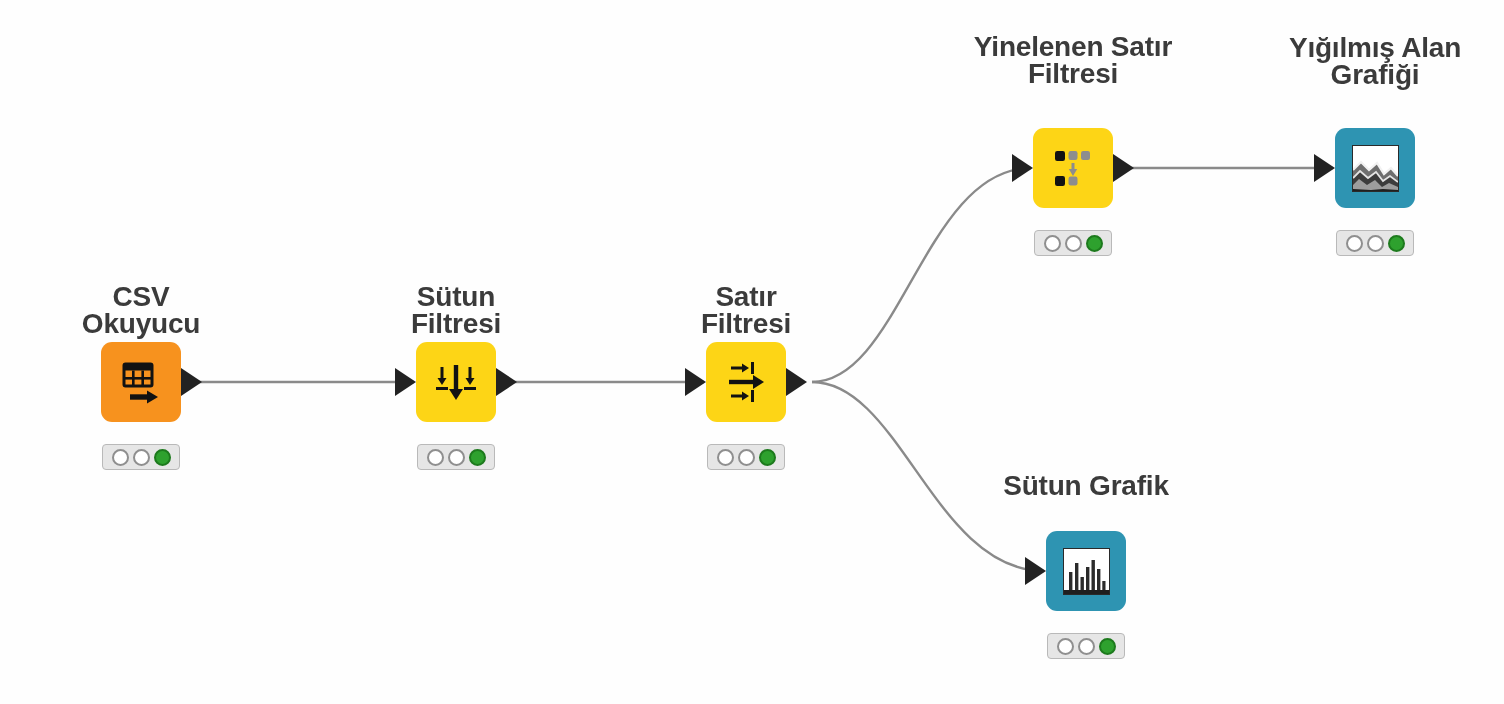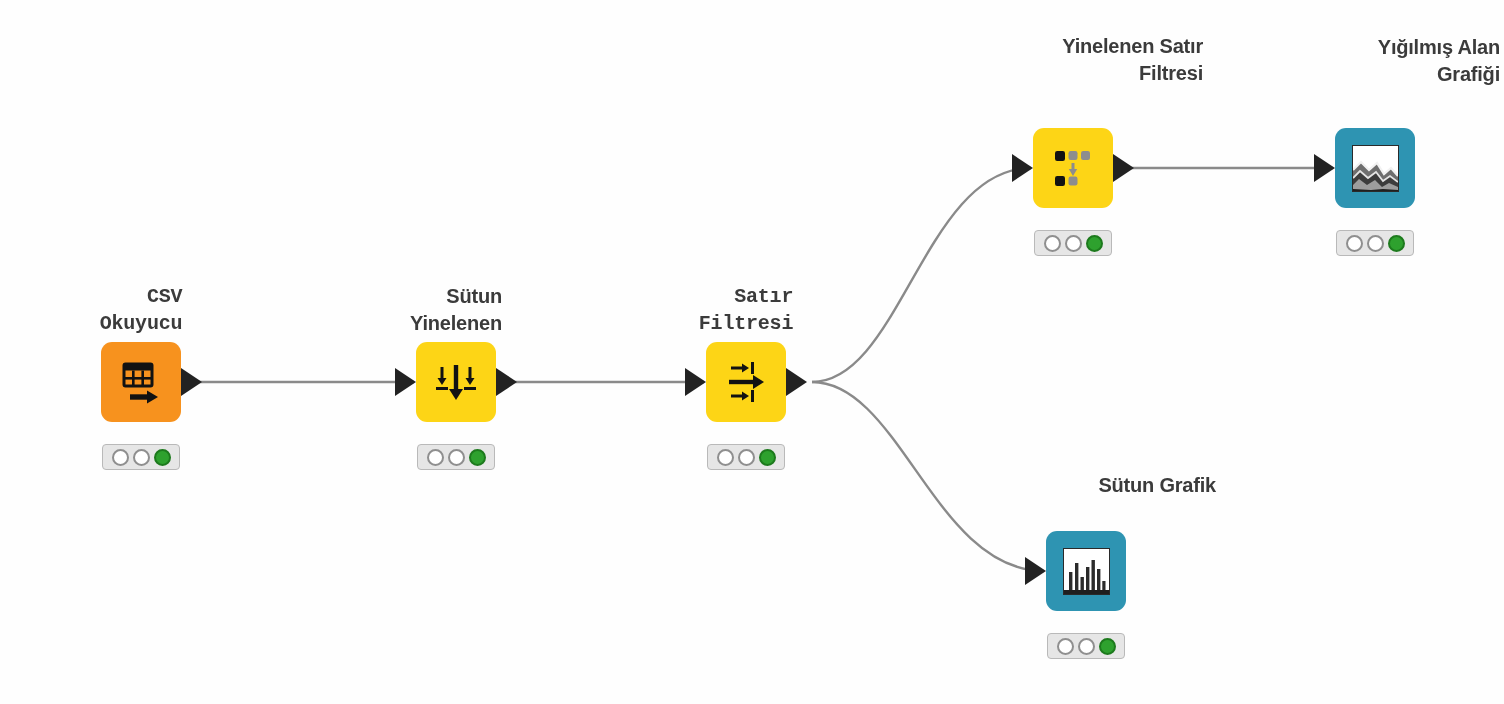--- a/index.html
+++ b/index.html
@@ -23,24 +23,24 @@
     pointer-events: none;
   }
   .node {
     position: absolute;
     width: 0; height: 0;
   }
   .node-label {
     position: absolute;
     left: 50%;
     transform: translateX(-50%);
-    text-align: right;
+    text-align: center;
     color: #3b3b3b;
     font-weight: bold;
-    font-size: 20px;
+    font-size: 28px;
     line-height: 27px;
     white-space: pre-line;
     letter-spacing: -0.2px;
     font-family: "Liberation Sans", sans-serif;
   }
   .node-box {
     position: absolute;
     left: 50%;
     transform: translateX(-50%);
     width: 80px;
@@ -114,21 +114,21 @@
 
   <svg id="edge-layer" viewBox="0 0 1504 704" width="1504" height="704">
     <path id="edge-csv-to-column" fill="none" stroke="#8a8a8a" stroke-width="2.4" d="M 183 382 L 414 382"></path>
     <path id="edge-column-to-row" fill="none" stroke="#8a8a8a" stroke-width="2.4" d="M 498 382 L 704 382"></path>
     <path id="edge-row-to-duplicate" fill="none" stroke="#8a8a8a" stroke-width="2.4" d="M 812 382 C 900 382 925 168 1031 168"></path>
     <path id="edge-duplicate-to-area" fill="none" stroke="#8a8a8a" stroke-width="2.4" d="M 1115 168 L 1333 168"></path>
     <path id="edge-row-to-bar" fill="none" stroke="#8a8a8a" stroke-width="2.4" d="M 812 382 C 900 382 935 571 1044 571"></path>
   </svg>
 
   <div class="node" style="left:141px; top:0;">
-    <div class="node-label" style="top:283px;font-family:Liberation Mono, monospace;">CSV Okuyucu</div>
+    <div class="node-label" style="top:283px;">CSV Okuyucu</div>
     <div class="node-box" style="top:342px; background:#f7921e;">
       <span>
         <svg width="48" height="48" viewBox="0 0 48 48">
           <rect x="7" y="6" width="28" height="22" rx="1.5" fill="none" stroke="#121212" stroke-width="3"></rect>
           <rect x="7" y="6" width="28" height="6.5" fill="#121212"></rect>
           <line x1="16.3" y1="12.5" x2="16.3" y2="28" stroke="#121212" stroke-width="2.6"></line>
           <line x1="25.7" y1="12.5" x2="25.7" y2="28" stroke="#121212" stroke-width="2.6"></line>
           <line x1="7" y1="20.3" x2="35" y2="20.3" stroke="#121212" stroke-width="2.6"></line>
           <line x1="13" y1="39" x2="32" y2="39" stroke="#121212" stroke-width="5.4"></line>
           <polygon points="30,32.5 41,39 30,45.5" fill="#121212"></polygon>
@@ -137,21 +137,21 @@
       <span class="port port-out"></span>
     </div>
     <div class="status-bar" style="top:444px;">
       <span class="led led-idle"></span>
       <span class="led led-idle"></span>
       <span class="led led-green"></span>
     </div>
   </div>
 
   <div class="node" style="left:456px; top:0;">
-    <div class="node-label" style="top:283px;">Sütun Yinelenen</div>
+    <div class="node-label" style="top:283px;">Sütun Filtresi</div>
     <div class="node-box" style="top:342px; background:#fdd516;">
       <span>
         <svg width="46" height="46" viewBox="0 0 46 46">
           <line x1="9" y1="8" x2="9" y2="21" stroke="#121212" stroke-width="3"></line>
           <polygon points="4.5,19 13.5,19 9,26" fill="#121212"></polygon>
           <line x1="3" y1="29.5" x2="15" y2="29.5" stroke="#121212" stroke-width="3"></line>
           <line x1="37" y1="8" x2="37" y2="21" stroke="#121212" stroke-width="3"></line>
           <polygon points="32.5,19 41.5,19 37,26" fill="#121212"></polygon>
           <line x1="31" y1="29.5" x2="43" y2="29.5" stroke="#121212" stroke-width="3"></line>
           <line x1="23" y1="6" x2="23" y2="32" stroke="#121212" stroke-width="4.4"></line>
@@ -162,21 +162,21 @@
       <span class="port port-out"></span>
     </div>
     <div class="status-bar" style="top:444px;">
       <span class="led led-idle"></span>
       <span class="led led-idle"></span>
       <span class="led led-green"></span>
     </div>
   </div>
 
   <div class="node" style="left:746px; top:0;">
-    <div class="node-label" style="top:283px;font-family:Liberation Mono, monospace;">Satır Filtresi</div>
+    <div class="node-label" style="top:283px;">Satır Filtresi</div>
     <div class="node-box" style="top:342px; background:#fdd516;">
       <span>
         <svg width="46" height="46" viewBox="0 0 46 46">
           <line x1="8" y1="9" x2="21" y2="9" stroke="#121212" stroke-width="3"></line>
           <polygon points="19,4.5 19,13.5 26,9" fill="#121212"></polygon>
           <line x1="29.5" y1="3" x2="29.5" y2="15" stroke="#121212" stroke-width="3"></line>
           <line x1="8" y1="37" x2="21" y2="37" stroke="#121212" stroke-width="3"></line>
           <polygon points="19,32.5 19,41.5 26,37" fill="#121212"></polygon>
           <line x1="29.5" y1="31" x2="29.5" y2="43" stroke="#121212" stroke-width="3"></line>
           <line x1="6" y1="23" x2="32" y2="23" stroke="#121212" stroke-width="4.4"></line>

